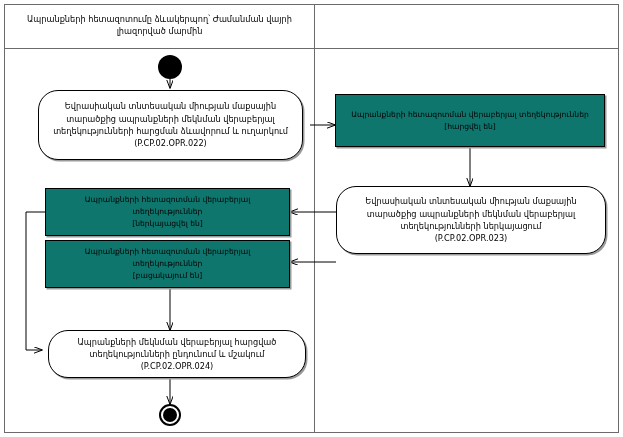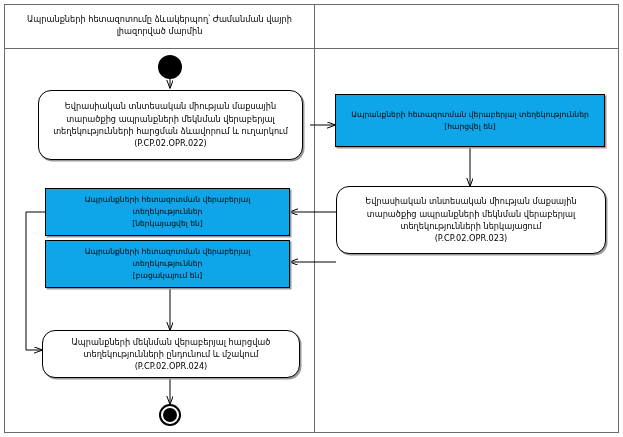--- a/index.html
+++ b/index.html
@@ -61,38 +61,38 @@
     box-sizing: border-box;
   }
   #lane-header-left  { left: 5px;   width: 309px; }
   #lane-header-right { left: 316px; width: 303px; }
 
   
   .activity {
     position: absolute;
     box-sizing: border-box;
     border: 1px solid #000000;
-    border-radius: 13px;
+    border-radius: 20px;
     background: #ffffff;
     display: flex;
     align-items: center;
     justify-content: center;
     text-align: center;
     font-size: 8.2px;
     line-height: 1.5;
     color: #000000;
     padding: 3px 8px;
     box-shadow: 1.5px 1.5px 0 0 #9a9a9a;
   }
   
   .objectnode {
     position: absolute;
     box-sizing: border-box;
     border: 1px solid #000000;
-    background: #0ea5e9;
+    background: #0f766e;
     display: flex;
     align-items: center;
     justify-content: center;
     text-align: center;
     font-size: 7.6px;
     line-height: 1.55;
     color: #000000;
     padding: 3px 8px;
     box-shadow: 1.5px 1.5px 0 0 #9a9a9a;
   }
@@ -194,20 +194,20 @@
   <div class="objectnode" style="left:45px; top:188px; width:245px; height:48px;">
     <span class="txt">Ապրանքների հետազոտման վերաբերյալ տեղեկություններ
 [ներկայացվել են]</span>
   </div>
 
   <div class="objectnode" style="left:45px; top:240px; width:245px; height:48px;">
     <span class="txt">Ապրանքների հետազոտման վերաբերյալ տեղեկություններ
 [բացակայում են]</span>
   </div>
 
-  <div class="activity" style="left:42px; top:330px; width:258px; height:48px;">
+  <div class="activity" style="left:48px; top:330px; width:258px; height:48px;">
     <span class="txt">Ապրանքների մեկնման վերաբերյալ հարցված տեղեկությունների ընդունում և մշակում
 (P.CP.02.OPR.024)</span>
   </div>
 
   <div class="final-node" style="left:159px; top:404px;"></div>
 
 </div>
 
 </body></html>

